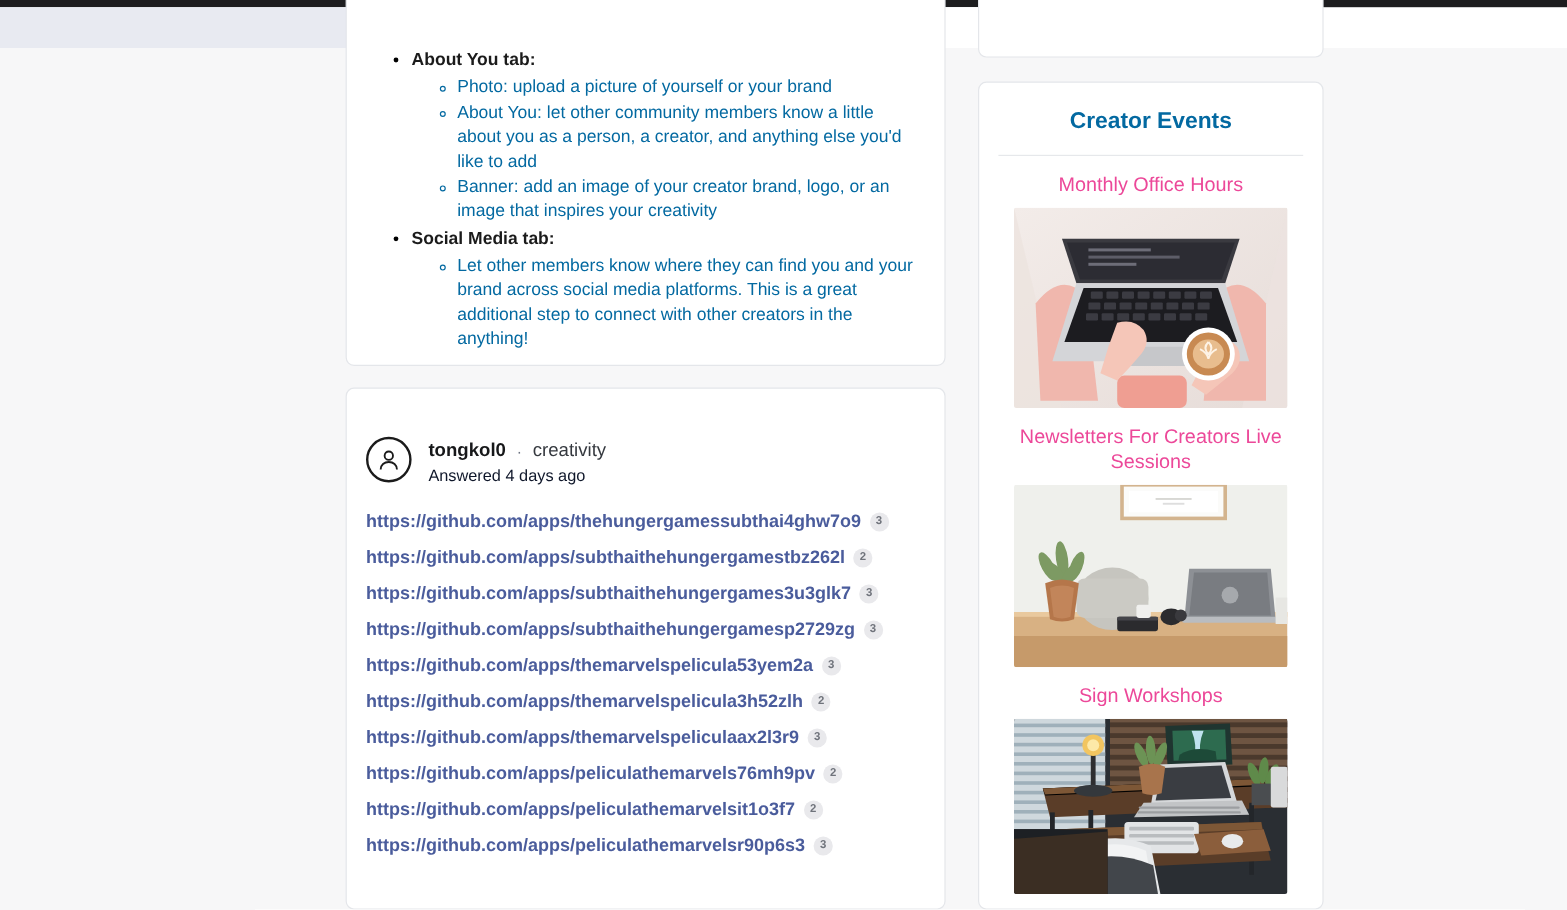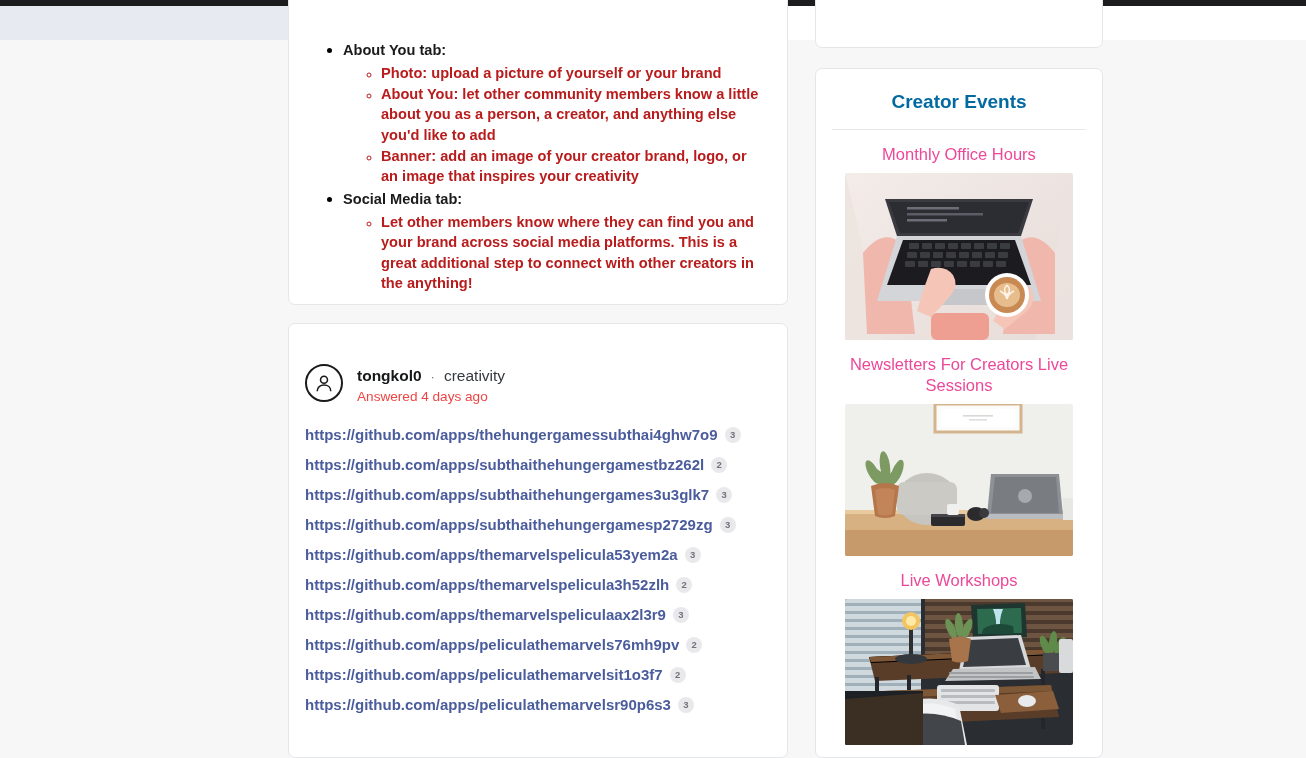--- a/index.html
+++ b/index.html
@@ -82,23 +82,22 @@
     border-radius: 7px;
     overflow: hidden;
   }
   .intro-body { padding: 68px 22px 0 22px; }
 
   ul.lvl1 { list-style: disc; margin-left: 32px; }
   ul.lvl1 > li { margin-bottom: 2px; }
   .lvl1-label { font-size: 14.6px; font-weight: bold; color: #1b1b1b; line-height: 22px; }
   ul.lvl2 { list-style: circle; margin-left: 38px; margin-top: 2px; }
   ul.lvl2 > li {
-    font-size: 14.6px; color: #b91c1c; line-height: 20.2px;
+    font-size: 14.6px; color: #0369a1; line-height: 20.2px;
     margin-bottom: 1px;
-    font-weight: bold;
   }
   ul.lvl2 > li::marker { font-size: 12px; }
 
   
   .card-answer {
     position: absolute; left: 288px; top: 323px;
     width: 500px; min-height: 435px;
     background: #ffffff;
     border: 1px solid #e4e6ea;
     border-radius: 7px;
@@ -111,21 +110,21 @@
   .avatar {
     width: 38px; height: 38px;
     border: 2px solid #1b1b1b; border-radius: 50%;
     display: flex; align-items: center; justify-content: center;
     flex-shrink: 0;
   }
   .author-line { display: flex; align-items: center; gap: 9px; padding-top: 3px; }
   .author-name { font-size: 15.5px; font-weight: bold; color: #17181a; }
   .author-dot { font-size: 13px; color: #6c7280; }
   .author-handle { font-size: 15.5px; color: #35393f; }
-  .answered-meta { font-size: 13.6px; color: #ef4444; margin-top: 4px; }
+  .answered-meta { font-size: 13.6px; color: #0f172a; margin-top: 4px; }
 
   .link-list { padding: 22px 0 0 16px; }
   .link-row {
     display: flex; align-items: center; gap: 7px;
     margin-bottom: 13px;
     font-weight: bold;
   }
   .link-a {
     font-size: 15px; color: #4a5c9c; text-decoration: none; cursor: pointer;
   }
@@ -400,21 +399,21 @@
           <rect x="86" y="110" width="34" height="3" rx="1" fill="#45454a"></rect>
           <rect x="102" y="100" width="12" height="11" rx="2" fill="#f0f0ee"></rect>
           <ellipse cx="131" cy="110" rx="9" ry="7" fill="#2b2b2e"></ellipse>
           <ellipse cx="139" cy="109" rx="5" ry="5" fill="#3a3a3e"></ellipse>
           <rect x="218" y="94" width="10" height="22" fill="#e7e7e3"></rect>
         </svg>
       </div>
     </div>
 
     <div class="event">
-      <div class="event-title">Live Workshops</div>
+      <div class="event-title">Sign Workshops</div>
       <div class="event-photo tall">
         <svg viewBox="0 0 228 146" preserveAspectRatio="none">
           <rect width="228" height="146" fill="#2a2e33"></rect>
           <rect x="0" y="0" width="76" height="92" fill="#cfd8dd"></rect>
           <g fill="#9fb0ba">
             <rect x="0" y="4" width="76" height="3"></rect>
               <rect x="0" y="12" width="76" height="3"></rect>
             <rect x="0" y="20" width="76" height="3"></rect>
               <rect x="0" y="28" width="76" height="3"></rect>
             <rect x="0" y="36" width="76" height="3"></rect>

